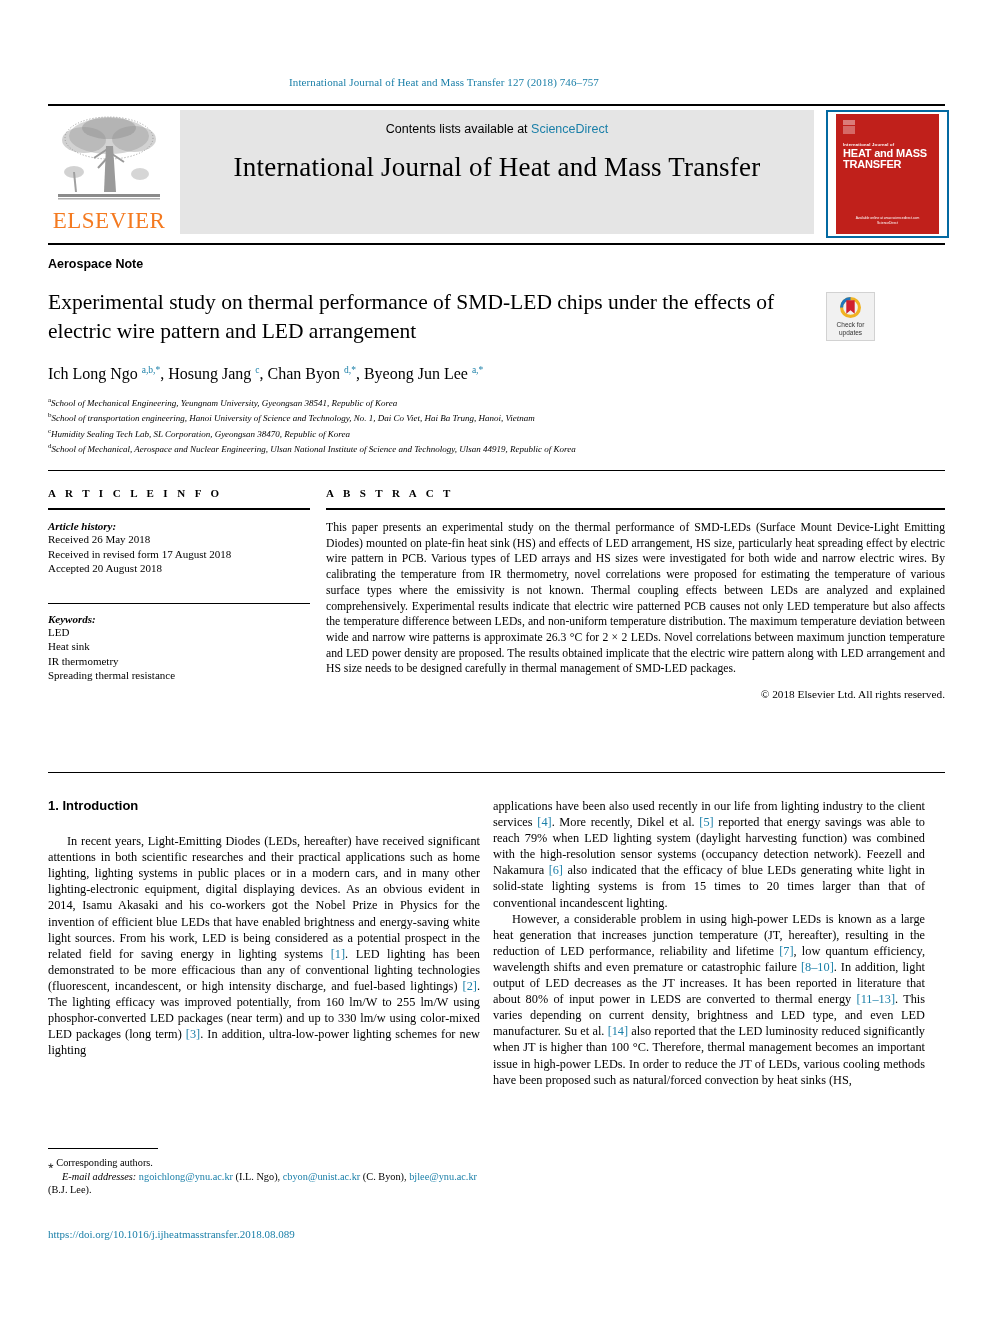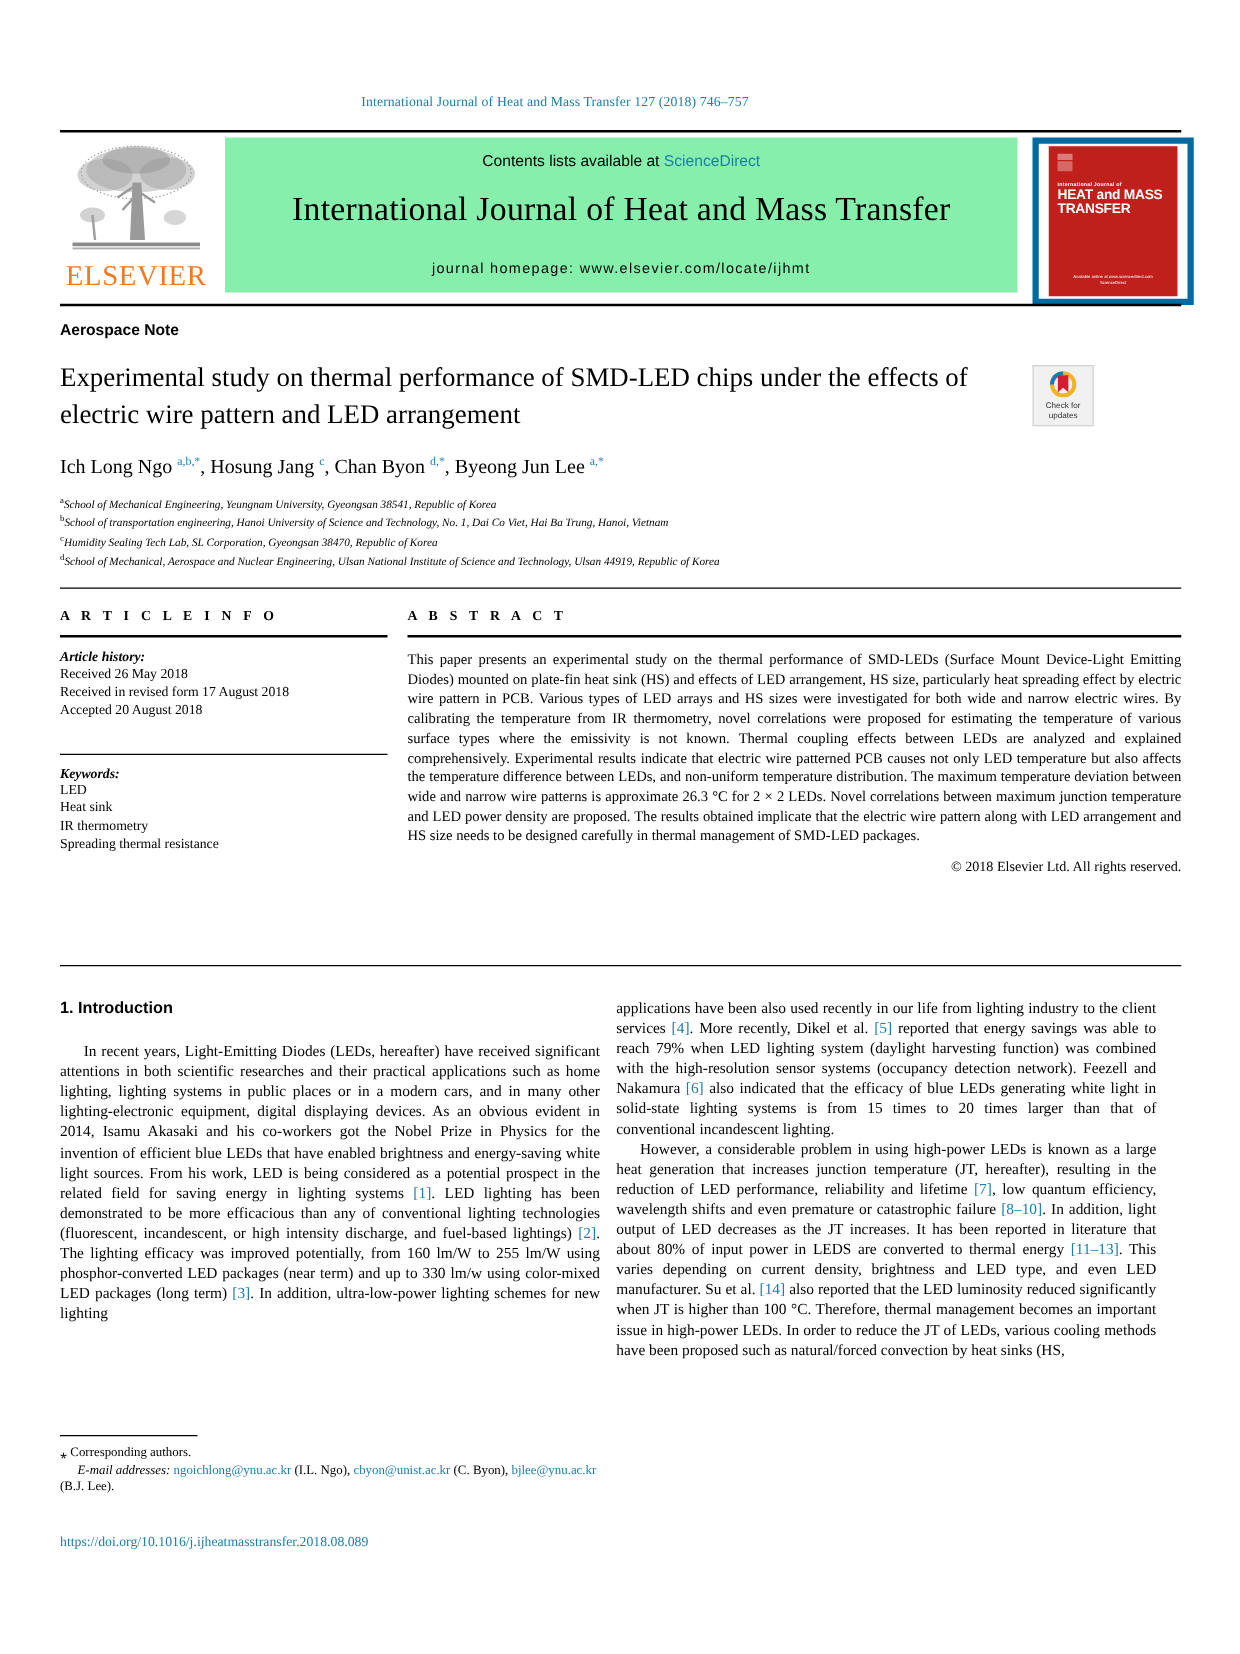--- a/index.html
+++ b/index.html
@@ -71,21 +71,21 @@
     font-size: 23px;
     letter-spacing: .5px;
     line-height: 25px;
   }
   .center-band {
     position: absolute;
     top: 6px;
     left: 132px;
     width: 634px;
     height: 124px;
-    background: #86efac;
+    background: #e5e5e5;
   }
   .contents-line {
     position: absolute;
     top: 12px;
     left: 0;
     width: 634px;
     text-align: center;
     font-size: 12.5px;
     font-family: "Liberation Sans", sans-serif;
   }
@@ -112,21 +112,21 @@
     font-family: "Liberation Sans", sans-serif;
     letter-spacing: 1.1px;
   }
   .cover {
     position: absolute;
     top: 6px;
     left: 778px;
     width: 119px;
     height: 124px;
     background: #ffffff;
-    border: 5px solid #0369a1;
+    border: 2px solid #0369a1;
   }
   .cover-inner {
     position: absolute;
     top: 2px; left: 8px;
     width: 103px; height: 120px;
     background: #c0201b;
   }
   .cover-els {
     position: absolute;
     top: 5px; left: 6px;
@@ -390,21 +390,20 @@
           <rect x="4" y="82" width="102" height="3" fill="#8b8b8b"></rect>
           <rect x="4" y="86" width="102" height="1.5" fill="#aeaeae"></rect>
         </g>
       </svg>
       <div class="els-word">ELSEVIER</div>
     </div>
 
     <div class="center-band">
       <div class="contents-line"><span>Contents lists available at </span><span class="sd">ScienceDirect</span></div>
       <div class="journal-title">International Journal of Heat and Mass Transfer</div>
-      <div class="homepage-line">journal homepage: www.elsevier.com/locate/ijhmt</div>
     </div>
 
     <div class="cover">
       <div class="cover-inner">
         <svg class="cover-els" viewBox="0 0 14 16">
           <rect x="1" y="1" width="12" height="5" fill="#ffffff" opacity=".75"></rect>
           <rect x="1" y="7" width="12" height="8" fill="#ffffff" opacity=".6"></rect>
         </svg>
         <div class="cover-sub">International Journal of</div>
         <div class="cover-main">

